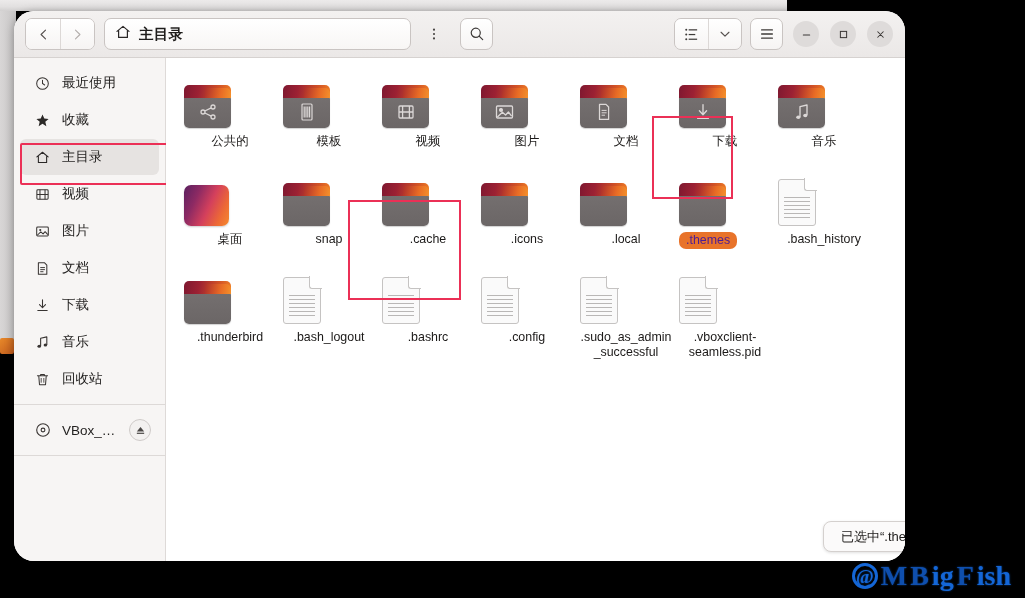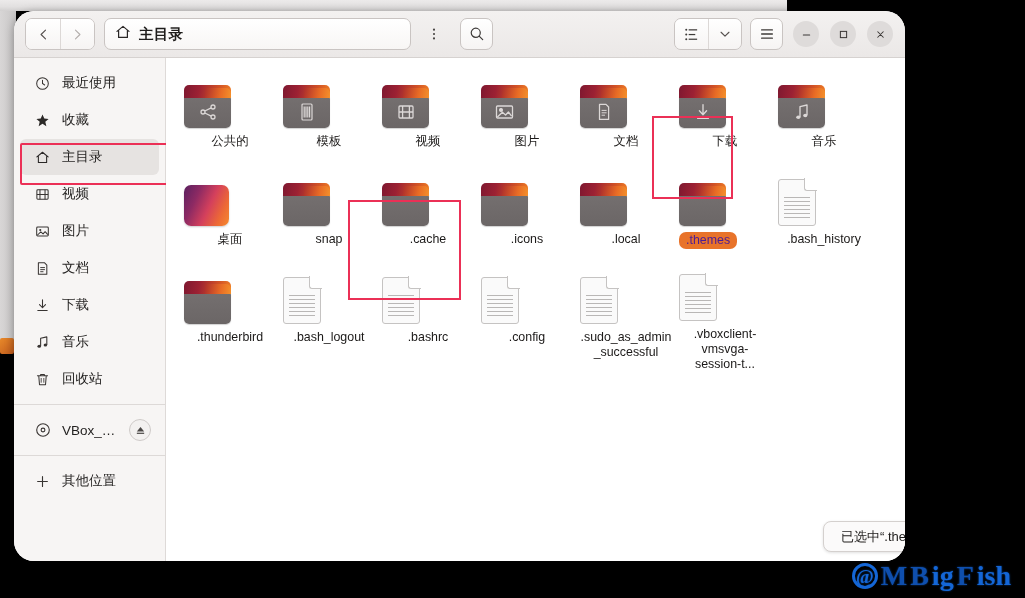--- a/index.html
+++ b/index.html
@@ -527,28 +527,20 @@
           <span class="eject">
             <svg width="11" height="11" viewBox="0 0 12 12">
                 <path d="M6 2.2 L10 7.2 H2 Z" fill="#4a4745"></path>
                 <rect x="2" y="8.4" width="8" height="1.3" fill="#4a4745"></rect>
               </svg>
           </span>
         </div>
 
         <div class="side-sep"></div>
 
-        <div class="side-item">
-          <span class="si-icon">
-            <svg width="15" height="15" viewBox="0 0 16 16">
-                <path d="M8 2.8 V13.2 M2.8 8 H13.2" stroke="#383432" stroke-width="1.2" stroke-linecap="round"></path>
-              </svg>
-          </span>
-          <span class="si-label">其他位置</span>
-        </div>
 
         <div class="sb-redbox"></div>
       </div>
 
       <div class="content">
         <div class="grid" id="file-grid">
             <div class="cell">
               <div class="ico">
                 <span class="folder">
                   <span class="bodyf"></span>
@@ -809,21 +801,21 @@
                   <span class="lines">
                     <i></i>
                     <i></i>
                     <i></i>
                     <i></i>
                     <i></i>
                     <i></i>
                   </span>
                 </span>
               </div>
-              <div class="nm">.vboxclient-vmsvga-session-t...</div>
+              <div class="nm">.vboxclient-seamless.pid</div>
             </div>
           </div>
 
         <div class="redbox rb-icons"></div>
         <div class="redbox rb-themes"></div>
 
         <div class="statuspill">
           <span>已选中“.themes” （含有 0 项）</span>
         </div>
       </div>

